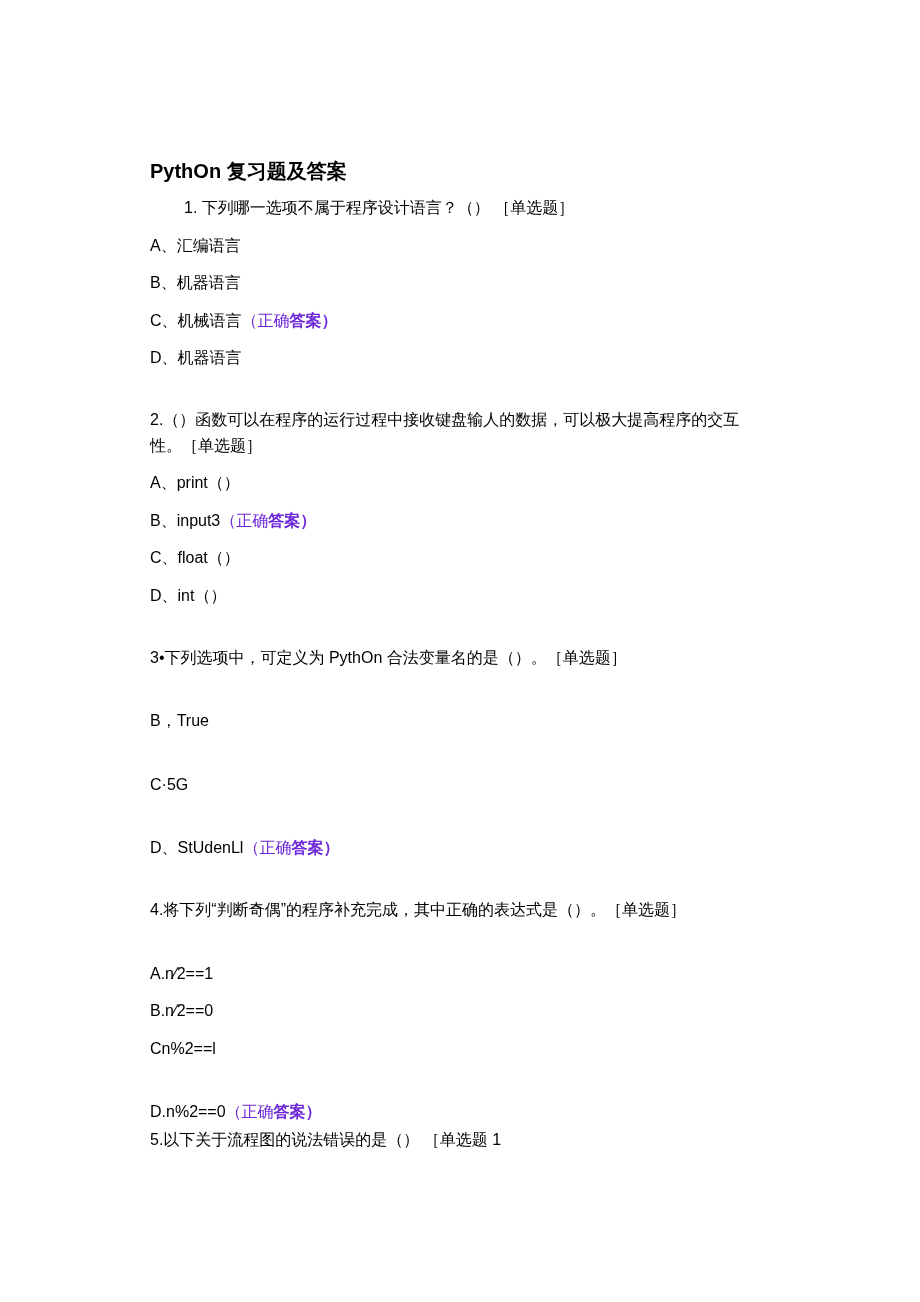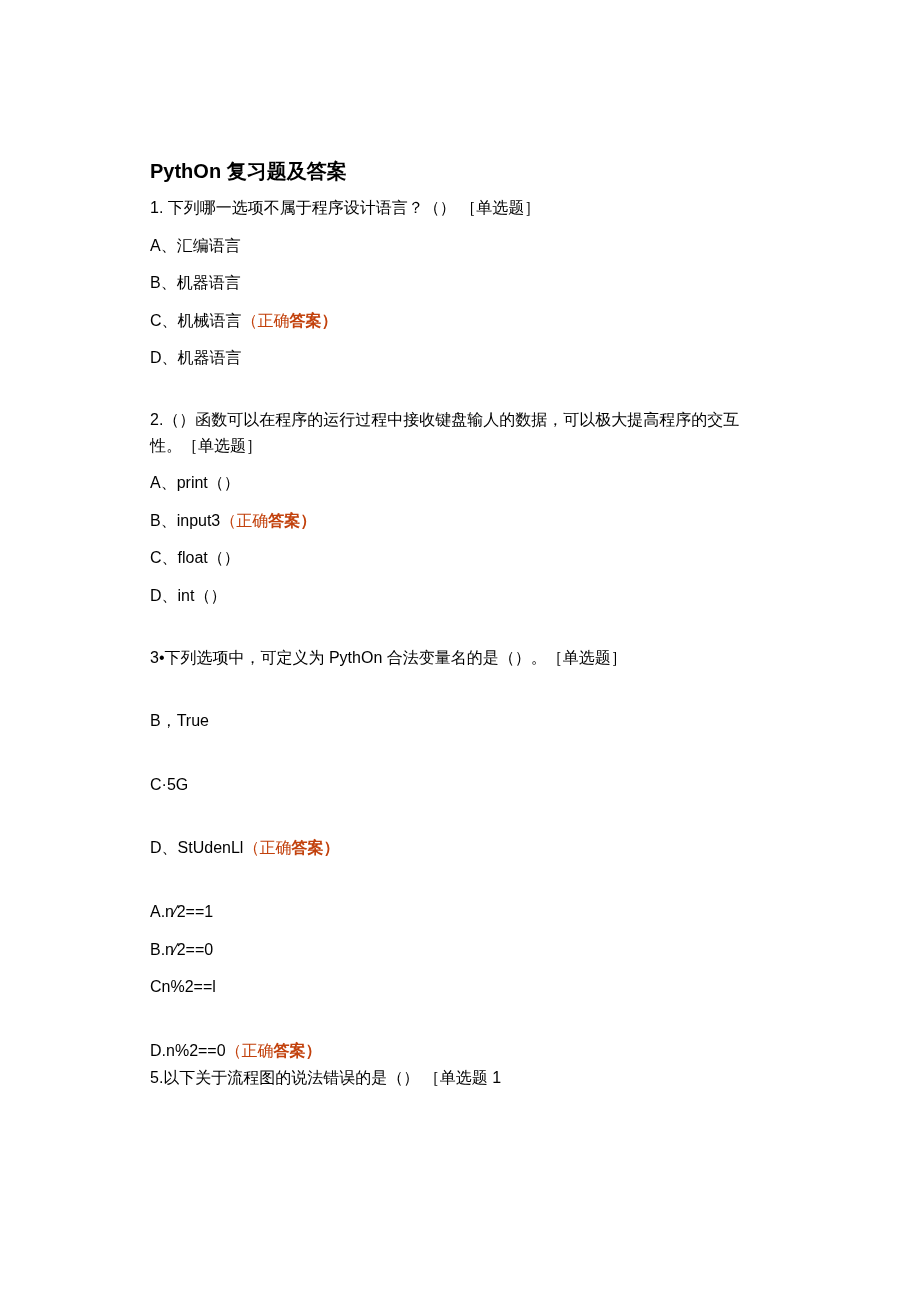--- a/index.html
+++ b/index.html
@@ -20,26 +20,27 @@
   .title {
     font-size: 20px;
     font-weight: bold;
     margin-bottom: 8px;
   }
   .q-stem {
     margin-top: 4px;
   }
   .q-stem.first {
     margin-top: 0;
+    margin-left: 34px;
   }
   .option {
     margin-top: 12px;
   }
   .correct {
-    color: #c2410c;
+    color: #6d28d9;
   }
   .correct .bold {
     font-weight: bold;
   }
   .block-gap {
     margin-top: 36px;
   }
   .large-gap {
     margin-top: 38px;
   }
@@ -74,20 +75,21 @@
   <div class="option">C、float（）</div>
   <div class="option">D、int（）</div>
 
   <div class="q-stem block-gap">3•下列选项中，可定义为 PythOn 合法变量名的是（）。［单选题］</div>
   <div class="option large-gap">B，True</div>
   <div class="option large-gap">C·5G</div>
   <div class="option large-gap">
     <span>D、StUdenLl</span><span class="correct"><span>（正确</span><span class="bold">答案）</span></span>
   </div>
 
+  <div class="q-stem block-gap">4.将下列“判断奇偶”的程序补充完成，其中正确的表达式是（）。［单选题］</div>
   <div class="option large-gap">A.n⁄2==1</div>
   <div class="option">B.n⁄2==0</div>
   <div class="option">Cn%2==l</div>
   <div class="option large-gap">
     <span>D.n%2==0</span><span class="correct"><span>（正确</span><span class="bold">答案）</span></span>
   </div>
 
   <div class="q-stem tight">5.以下关于流程图的说法错误的是（） ［单选题 1</div>
 
 </div>

